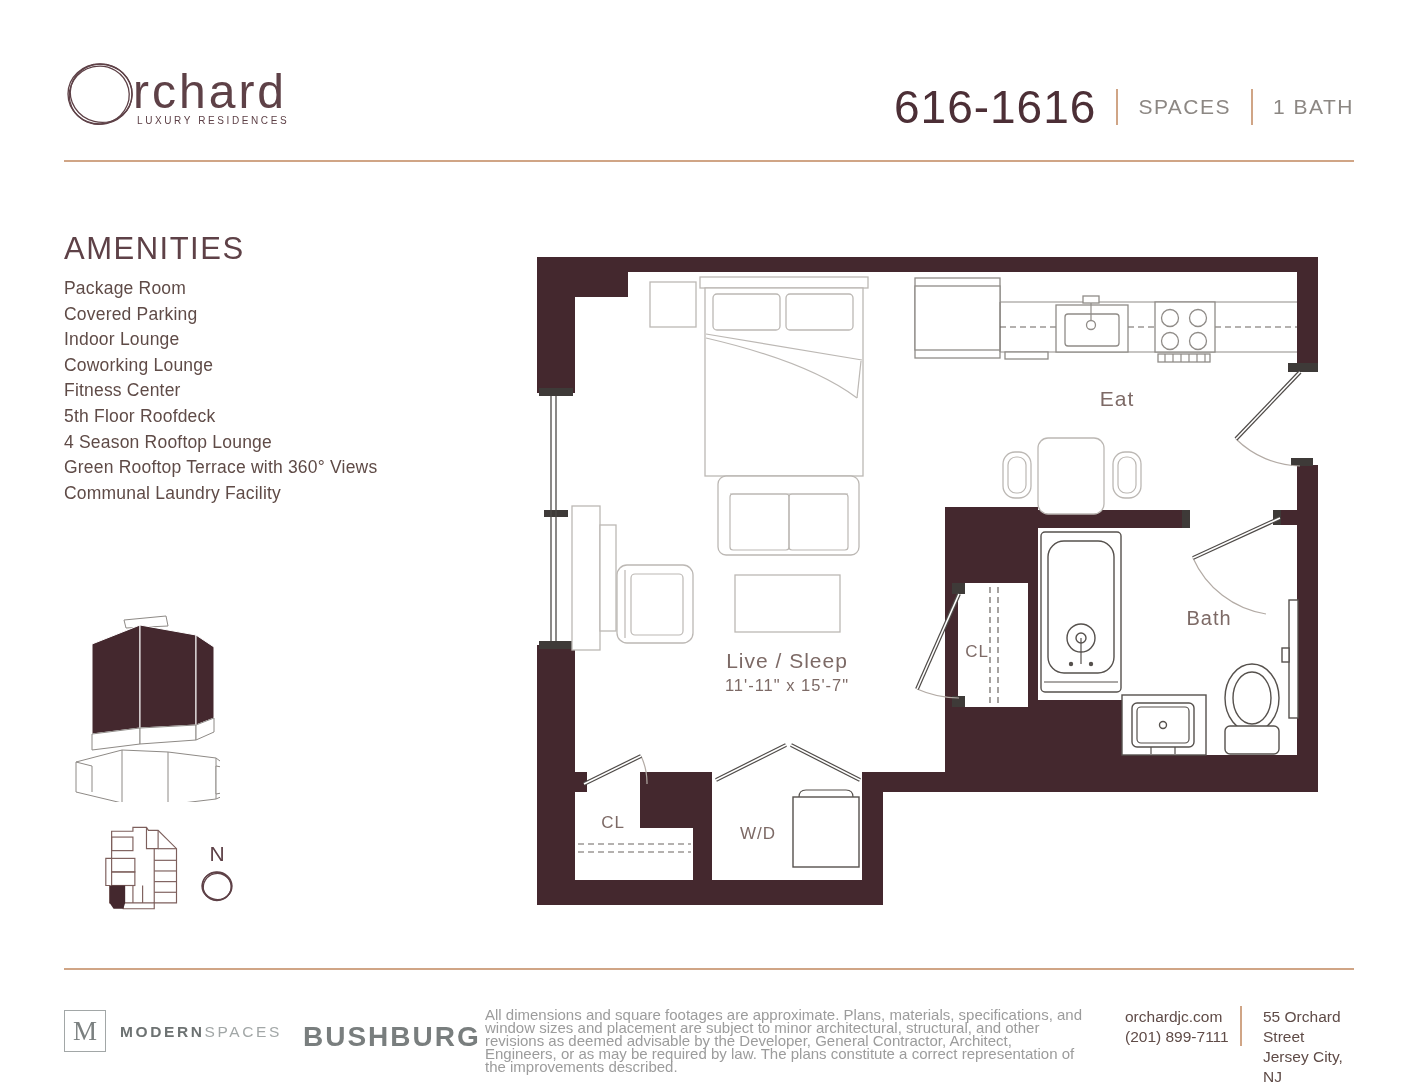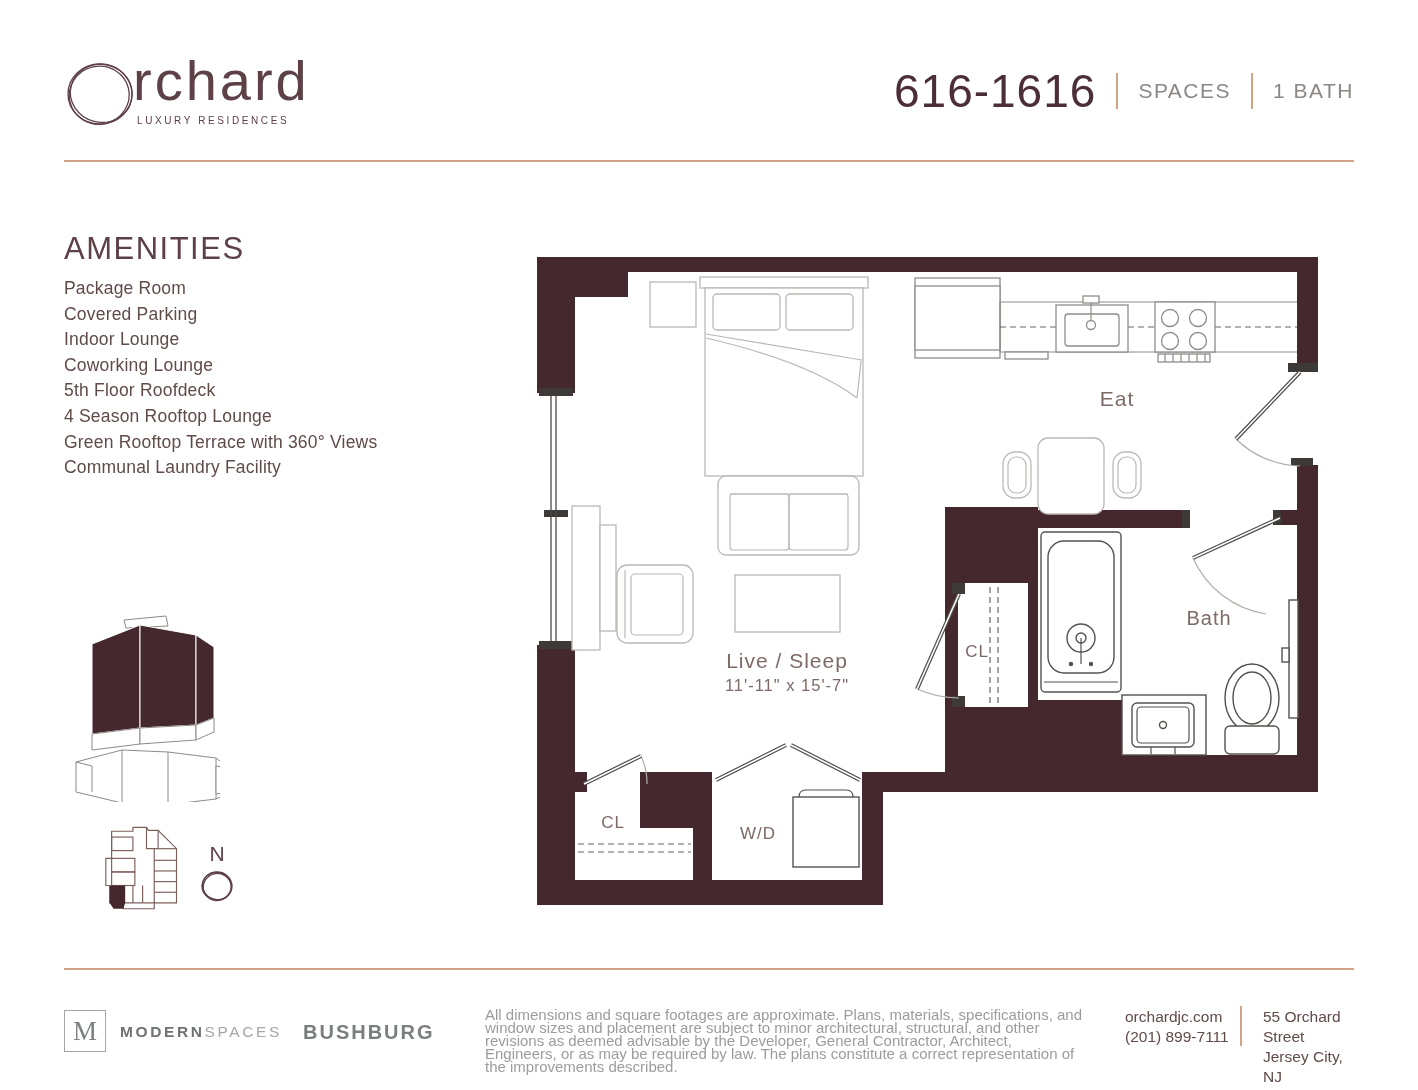--- a/index.html
+++ b/index.html
@@ -7,25 +7,25 @@
     --c-graylabel:#8c8783; --c-body:#5f4b47; --c-label:#7d6a66; --c-furniture:#bcb8b4;
     --c-fixture:#56514d; --c-kitchen:#908c88; --c-disclaimer:#9c9c9c;
     --c-footergray:#7b8080; --c-footerlight:#a2a7a7; --c-arc:#b3aba5;
   }
   html,body{margin:0;padding:0;background:#e8e8e8;}
   .page{position:relative;width:1418px;height:1090px;background:#ffffff;margin:0 auto;
         font-family:"Liberation Sans",sans-serif;overflow:hidden;}
   .abs{position:absolute;}
 
   
-  .logo-word{position:absolute;left:133px;top:48px;font-size:56px;font-weight:300;
+  .logo-word{position:absolute;left:133px;top:64px;font-size:48px;font-weight:300;
              color:var(--c-brand);letter-spacing:3px;}
   .logo-tag{position:absolute;left:137px;top:115px;font-size:10px;letter-spacing:2.6px;
             color:var(--c-brand);}
-  .unit-header{position:absolute;right:64px;top:64px;display:flex;align-items:center;gap:20px;}
+  .unit-header{position:absolute;right:64px;top:80px;display:flex;align-items:center;gap:20px;}
   .unit-number{font-size:46px;font-weight:300;color:var(--c-unitnum);letter-spacing:1px;}
   .vdiv{width:2px;height:36px;background:var(--c-tan);}
   .unit-meta{font-size:21px;font-weight:300;color:var(--c-graylabel);letter-spacing:1.5px;}
   .rule{position:absolute;left:64px;width:1290px;height:1.5px;background:var(--c-tan);}
 
   
   .amenities-title{position:absolute;left:64px;top:231px;font-size:31px;font-weight:300;
                    color:var(--c-brand);letter-spacing:1.5px;}
   .amenities-list{position:absolute;left:64px;top:276px;width:380px;font-size:17.5px;
                   line-height:25.6px;color:var(--c-body);letter-spacing:.2px;}
@@ -54,21 +54,21 @@
   .sketch{fill:none;stroke:var(--c-brand);stroke-width:1.3;}
 
   
   .footer{position:absolute;left:64px;top:1000px;width:1290px;height:80px;}
   .ms-box{position:absolute;left:0;top:10px;width:40px;height:40px;
           border:1.5px solid var(--c-footerlight);display:flex;align-items:center;justify-content:center;
           font-family:"Liberation Serif",serif;font-size:27px;color:var(--c-footergray);}
   .ms-name{position:absolute;left:56px;top:23px;font-size:15.5px;letter-spacing:2.6px;}
   .ms-bold{font-weight:700;color:#6d7272;text-align:center;}
   .ms-light{font-weight:400;color:var(--c-footerlight);}
-  .bushburg{position:absolute;left:239px;top:21px;font-size:20px;letter-spacing:2px;
+  .bushburg{position:absolute;left:239px;top:21px;font-size:28px;letter-spacing:2px;
             color:#797e7e;font-weight:600;}
   .disclaimer{position:absolute;left:421px;top:8px;width:600px;font-size:15px;
               line-height:13px;color:var(--c-disclaimer);}
   .contact{position:absolute;left:1061px;top:7px;font-size:15.5px;line-height:20px;
            color:var(--c-body);}
   .cdiv{position:absolute;left:1176px;top:6px;width:1.5px;height:40px;background:var(--c-tan);}
   .address{position:absolute;left:1199px;top:7px;font-size:15.5px;line-height:20px;
            color:var(--c-body);}
 </style>
 </head>
@@ -93,20 +93,21 @@
   </div>
 
   <div class="rule" style="top:160px"></div>
 
   <div class="amenities-title">AMENITIES</div>
   <div class="amenities-list">
     <div>Package Room</div>
     <div>Covered Parking</div>
     <div>Indoor Lounge</div>
     <div>Coworking Lounge</div>
+    <div>Fitness Center</div>
     <div>5th Floor Roofdeck</div>
     <div>4 Season Rooftop Lounge</div>
     <div>Green Rooftop Terrace with 360° Views</div>
     <div>Communal Laundry Facility</div>
   </div>
 
   <svg class="abs" style="left:68px;top:606px" width="152" height="196" viewBox="0 0 152 196">
     <polygon class="bld-l" points="56,14 98,10 100,20 58,22"></polygon>
     <polygon class="bld-m" points="24,38 72,19 72,122 24,128"></polygon>
     <polygon class="bld-m" points="72,19 128,29 128,119 72,122"></polygon>

